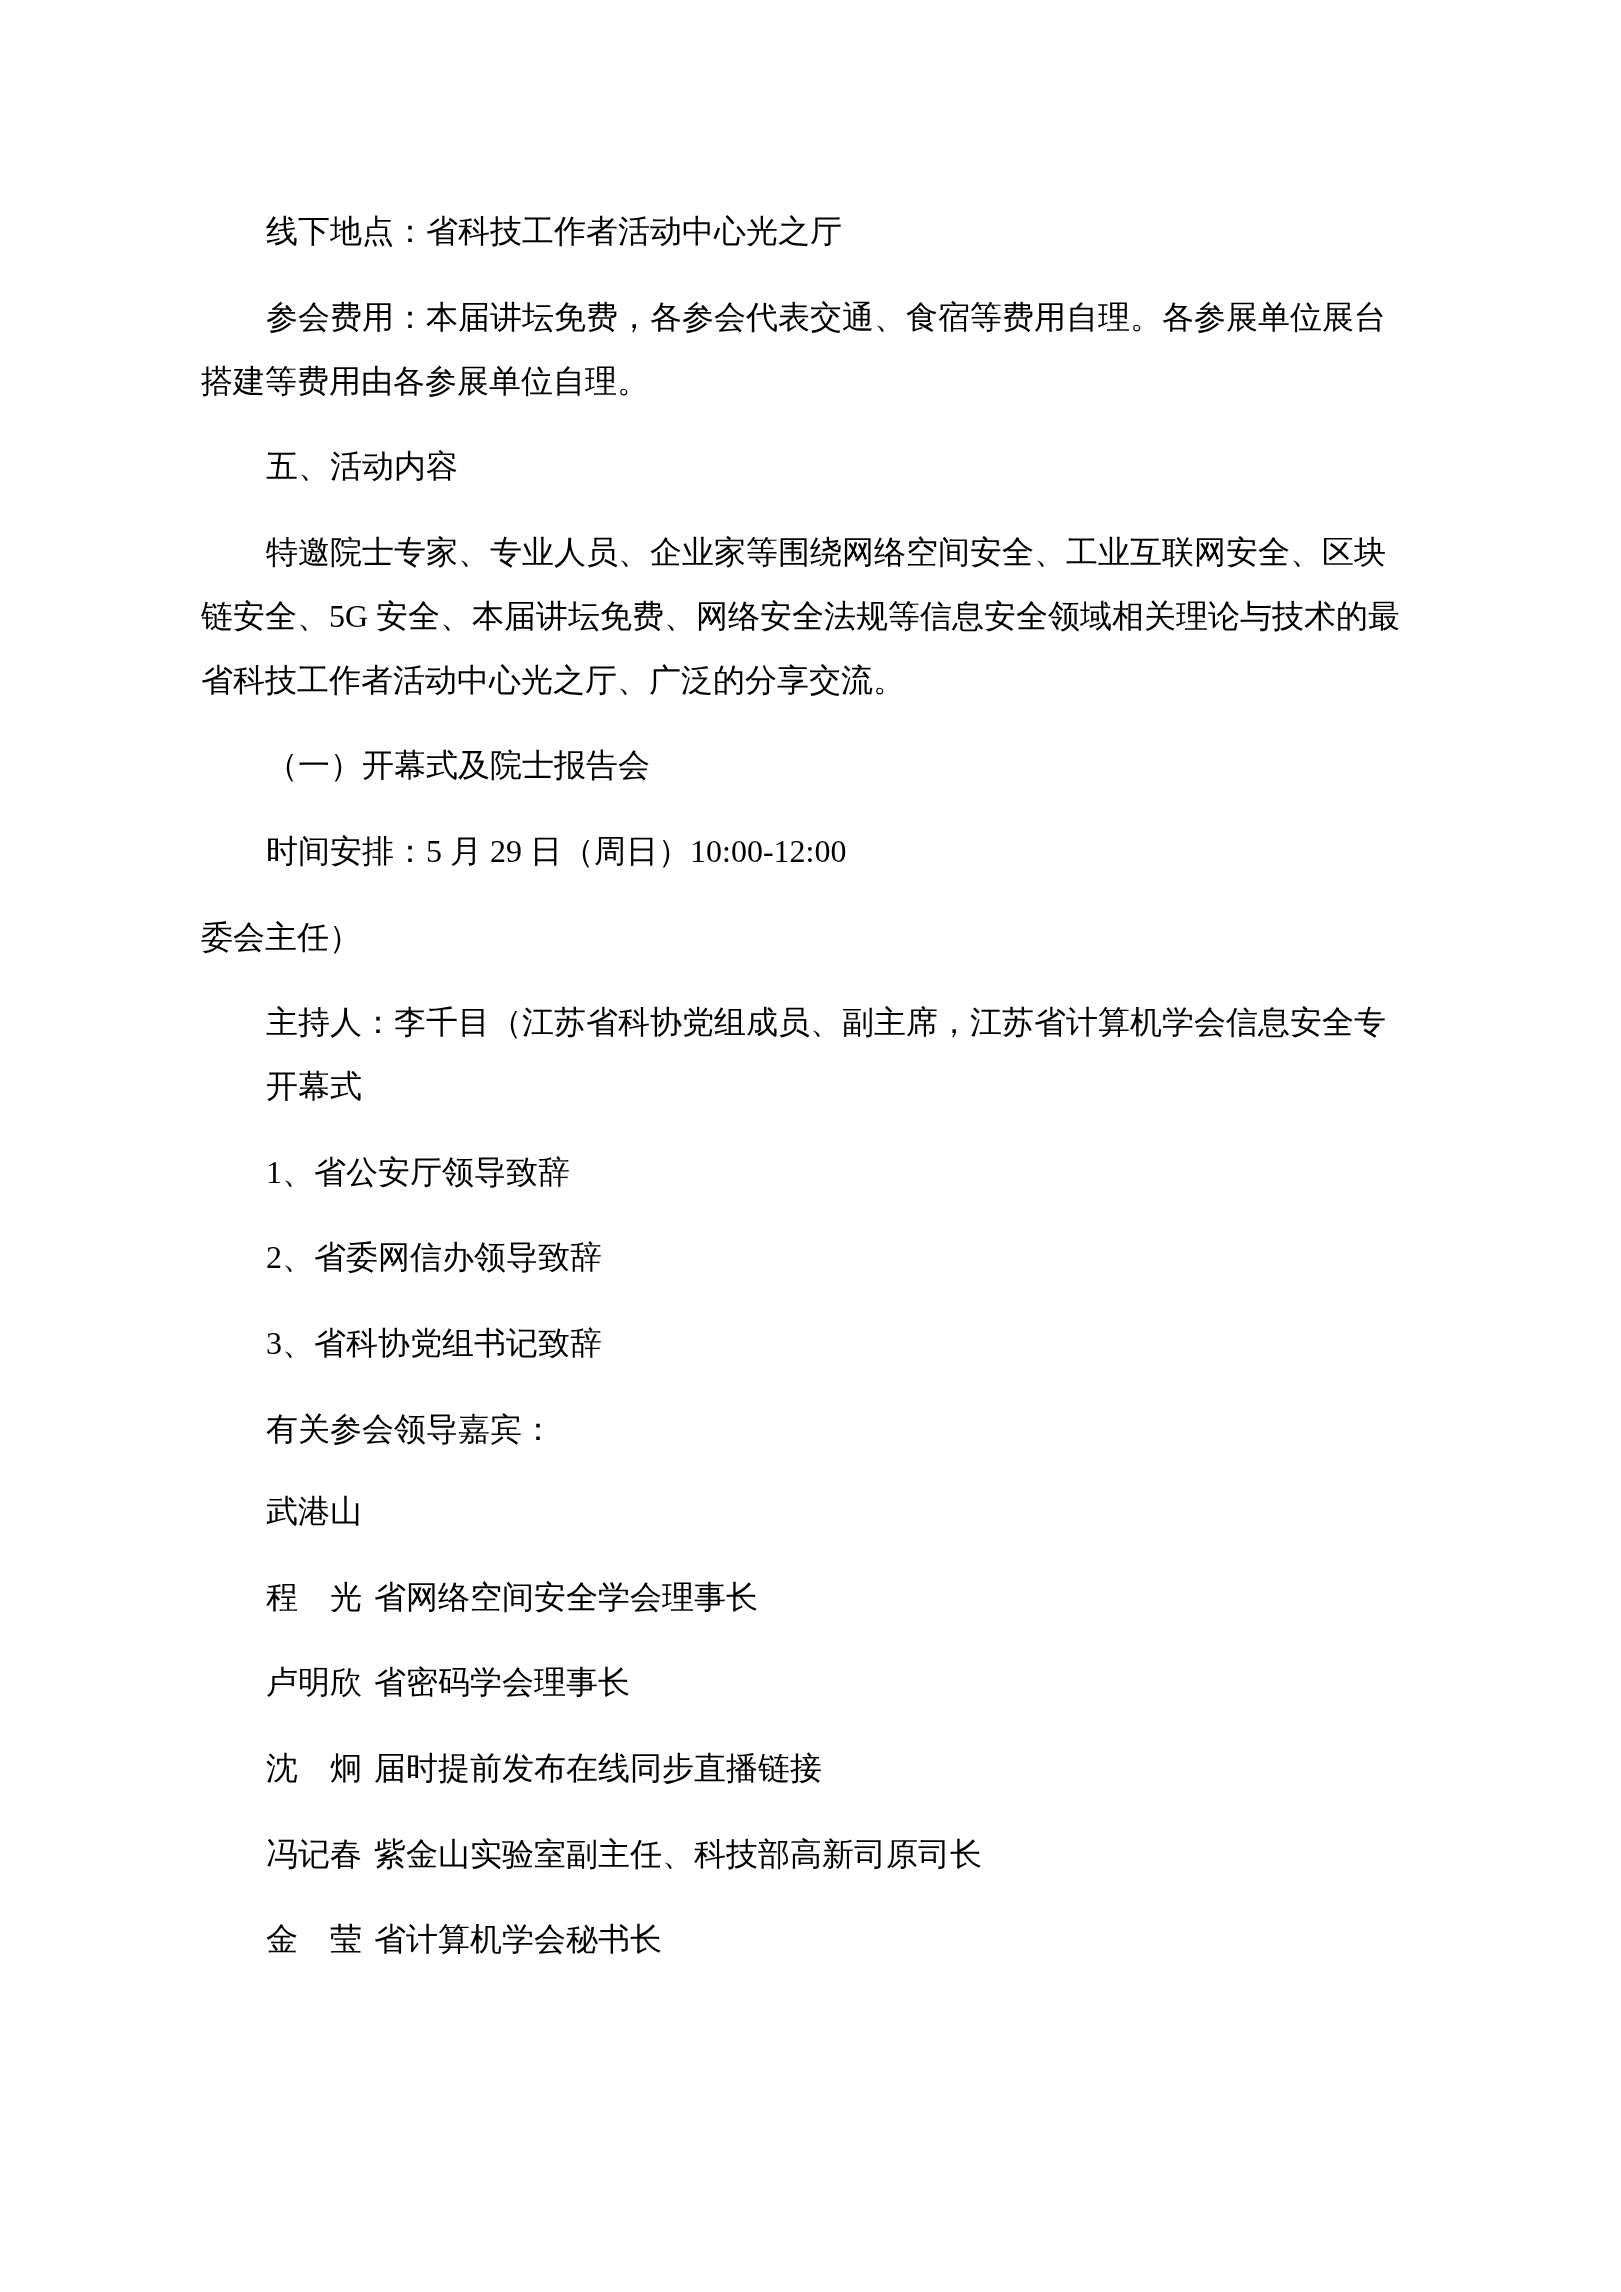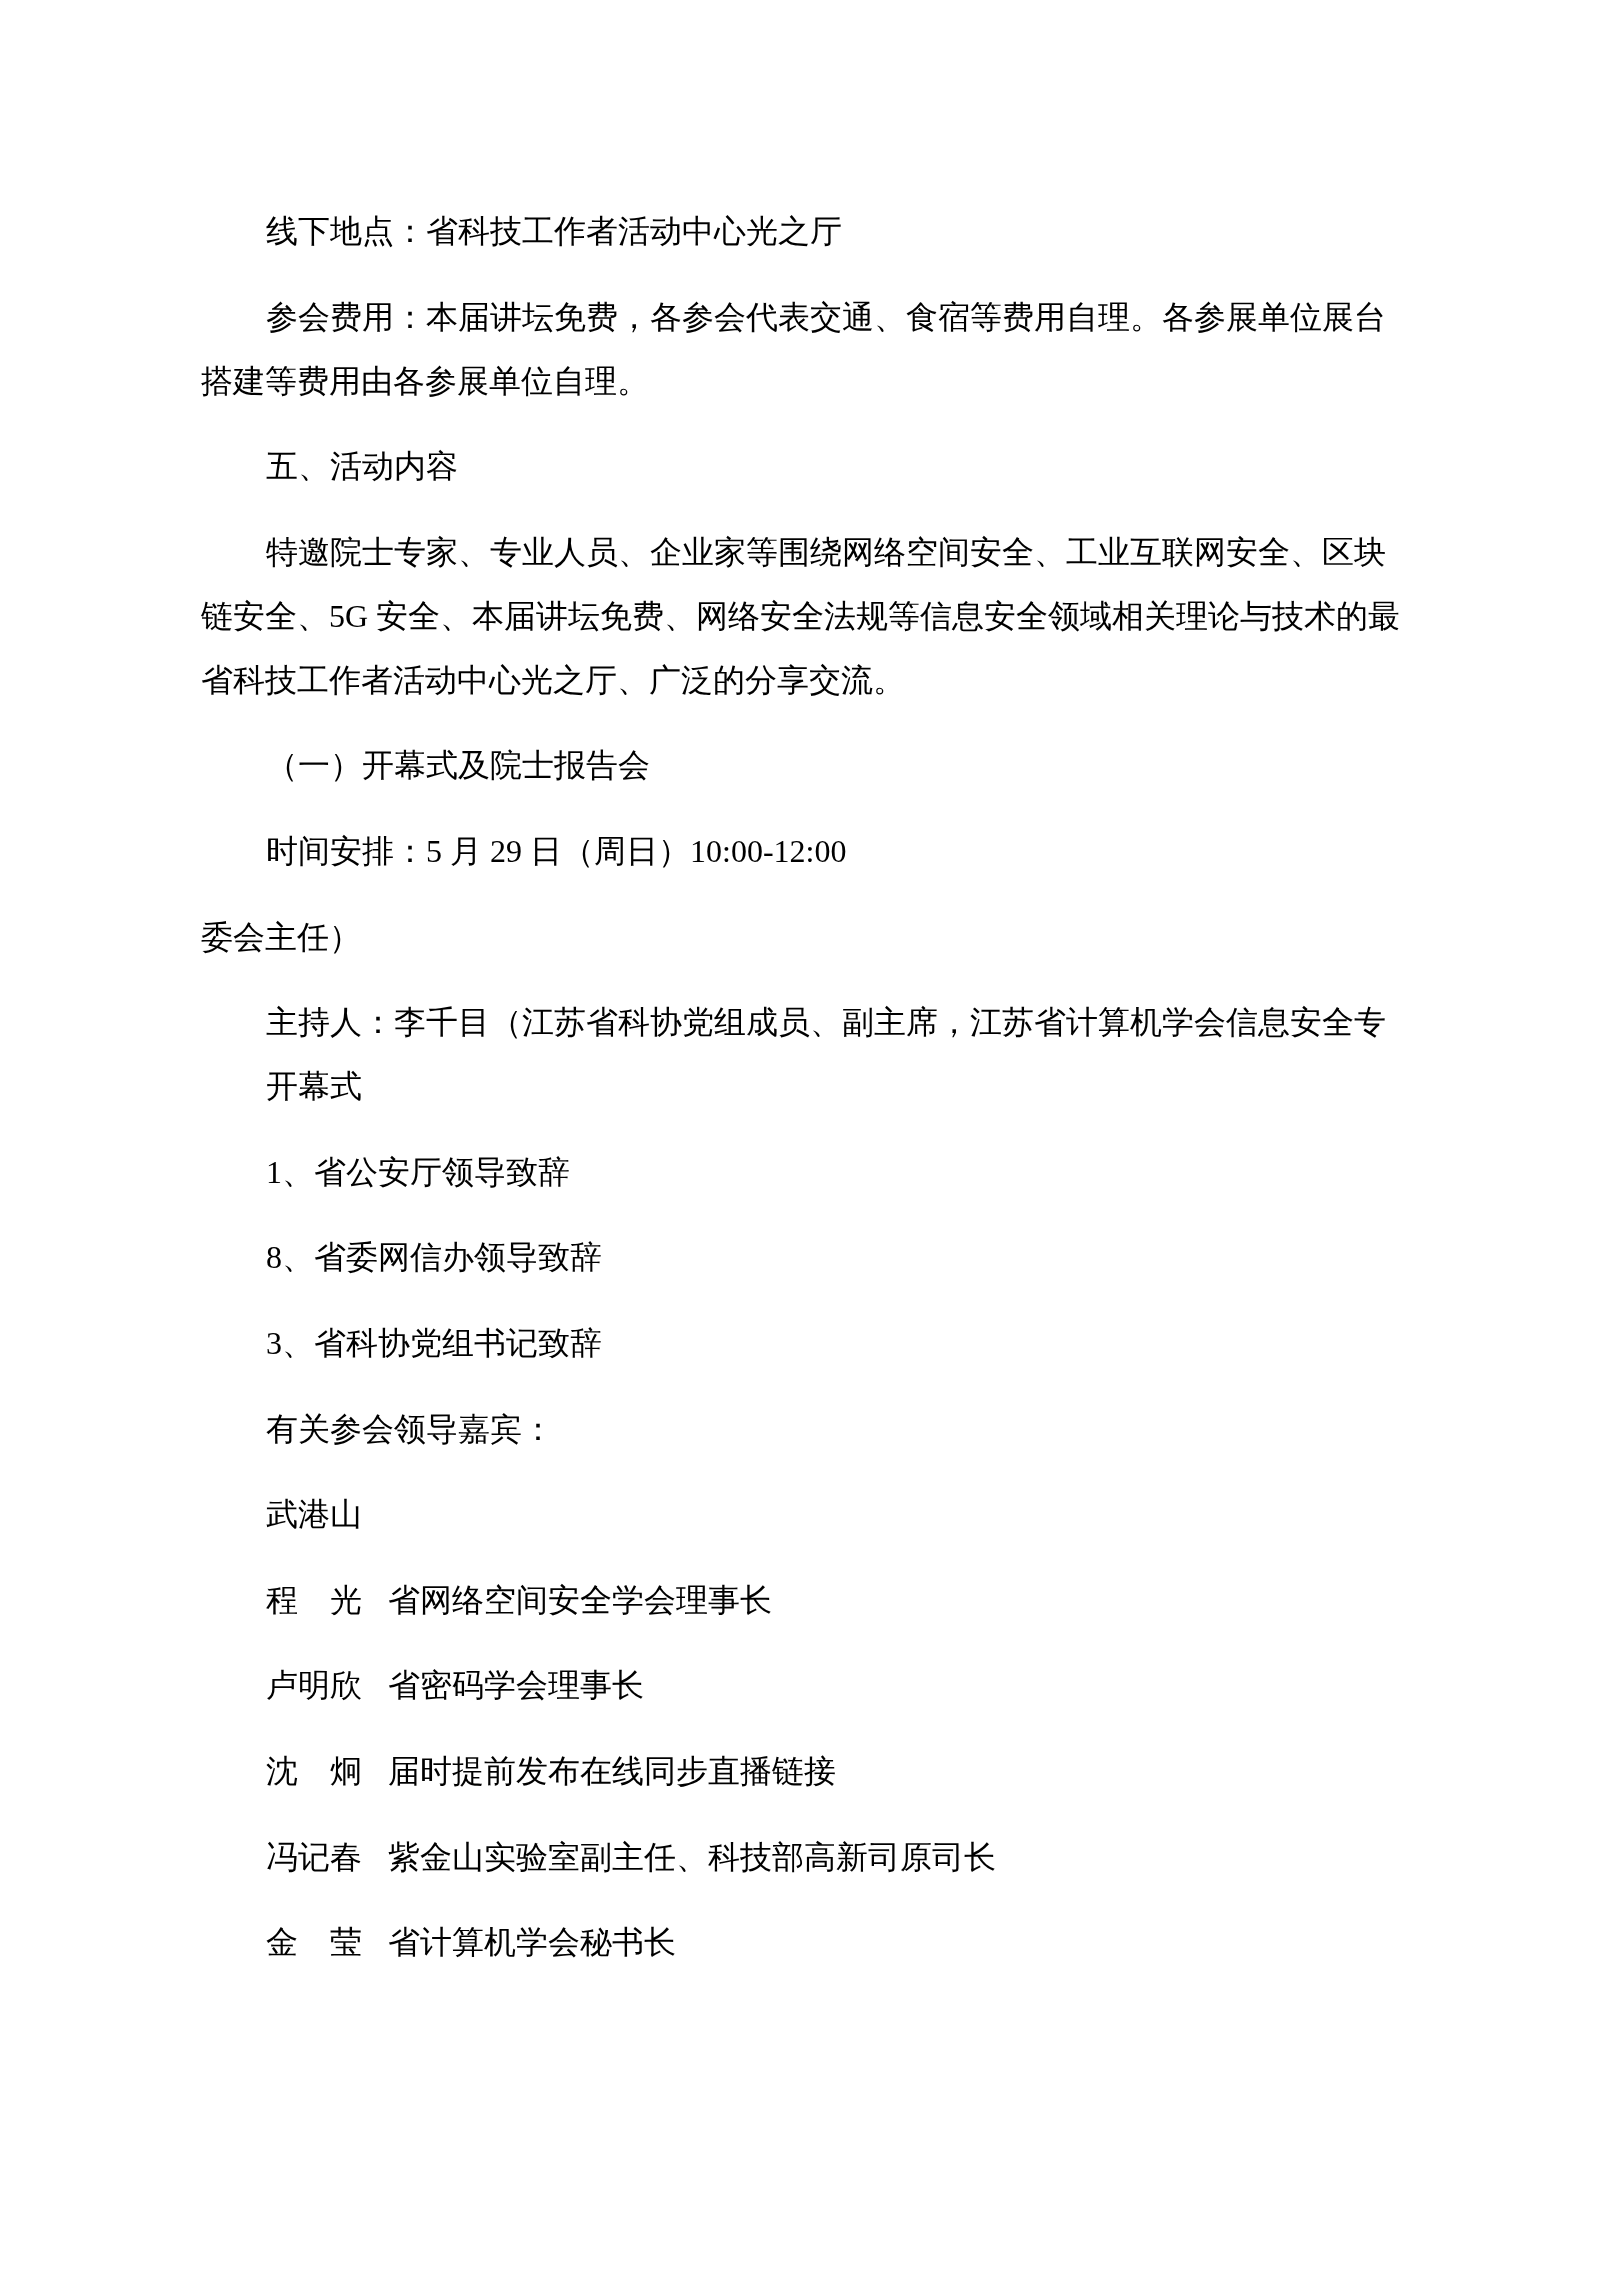--- a/index.html
+++ b/index.html
@@ -22,22 +22,23 @@
   .ln {
     margin: 0 0 21.6px 0;
     line-height: 64px;
     white-space: nowrap;
   }
   .ln.joined { margin-bottom: 0; }
   .ln.indent { text-indent: 65px; }
   .ln.bold   { font-weight: 400; }
   .guest {
     display: flex;
-    gap: 26px;
+    gap: 12px;
     padding-left: 65px;
+    font-family: Liberation Mono, monospace;
   }
   .guest .g-name { flex: 0 0 auto; }
   .guest .g-title { flex: 0 0 auto; }
   .footer {
     position: absolute;
     top: 2098px;
     left: 0;
     width: 100%;
     text-align: center;
     font-family: "Liberation Sans", "DejaVu Sans", sans-serif;
@@ -63,21 +64,21 @@
 
   <p class="ln indent bold">（一）开幕式及院士报告会</p>
 
   <p class="ln indent">时间安排：5 月 29 日（周日）10:00-12:00</p>
   <p class="ln">委会主任）</p>
   <p class="ln indent joined">主持人：李千目（江苏省科协党组成员、副主席，江苏省计算机学会信息安全专</p>
 
   <p class="ln indent bold">开幕式</p>
 
   <p class="ln indent">1、省公安厅领导致辞</p>
-  <p class="ln indent">8、省委网信办领导致辞</p>
+  <p class="ln indent">2、省委网信办领导致辞</p>
   <p class="ln indent">3、省科协党组书记致辞</p>
 
   <p class="ln indent bold">有关参会领导嘉宾：</p>
 
   <div class="ln guest">
     <span class="g-name">武港山</span>
   </div>
   <div class="ln guest">
     <span class="g-name">程　光</span>
     <span class="g-title">省网络空间安全学会理事长</span>

